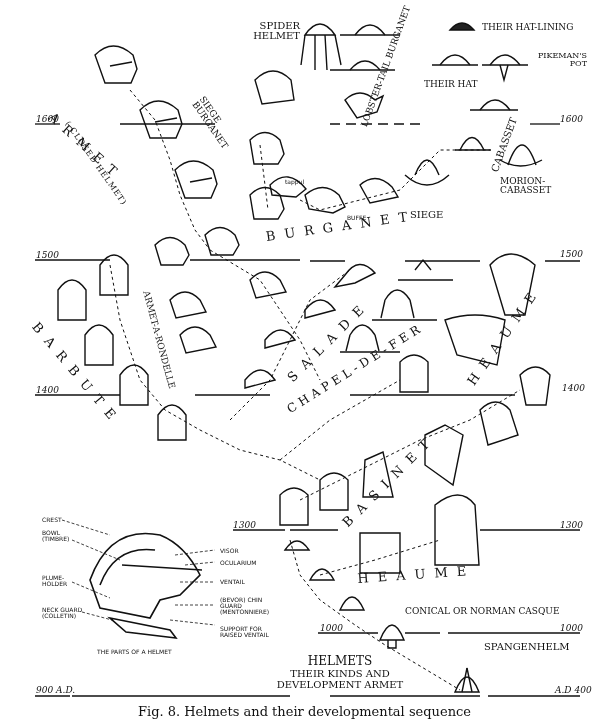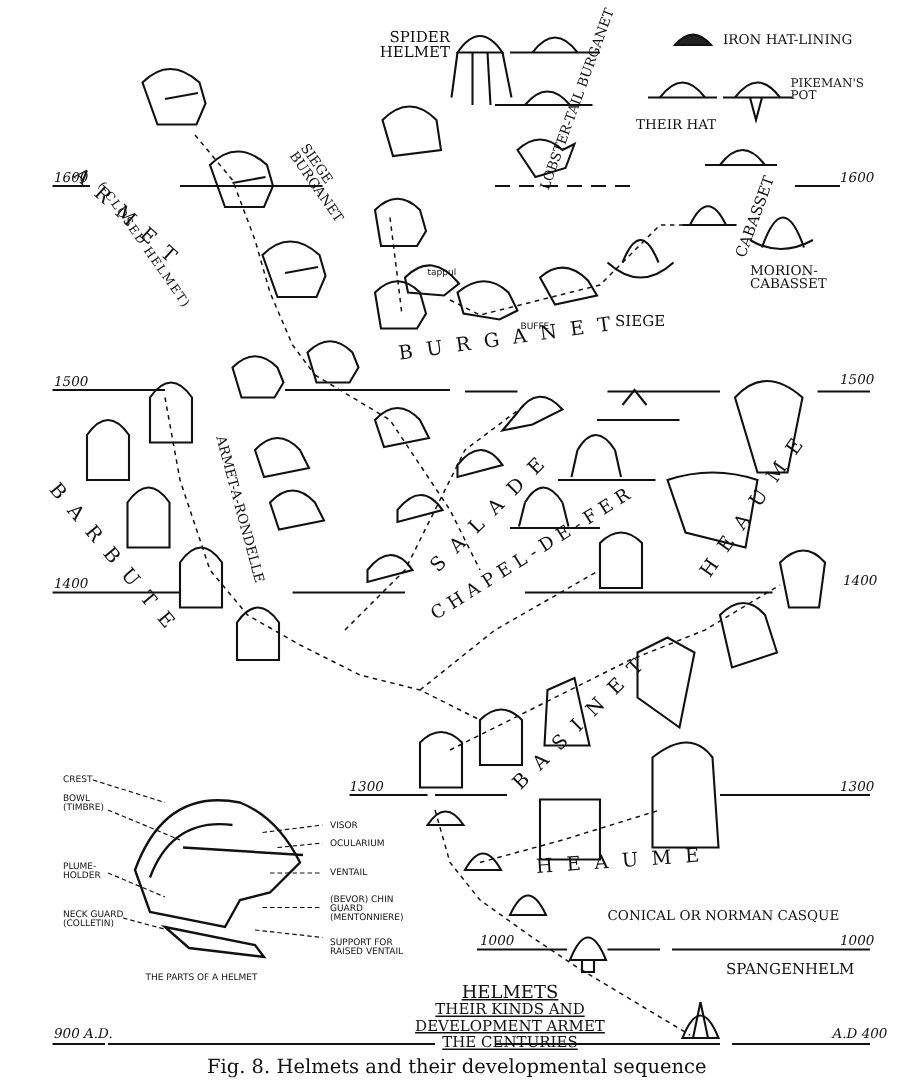--- a/index.html
+++ b/index.html
@@ -4,21 +4,21 @@
 <style>
   html,body{margin:0;padding:0;background:#fff;}
   body{width:609px;height:728px;overflow:hidden;position:relative;font-family:"DejaVu Serif",serif;color:#111;}
   #fig{position:absolute;left:0;top:0;width:609px;height:728px;}
   .lbl{position:absolute;font-family:"DejaVu Serif",serif;color:#111;white-space:nowrap;line-height:1;}
   .big{font-size:13px;letter-spacing:9px;}
   .sm{font-size:9px;}
   .xs{font-size:6px;font-family:"DejaVu Sans",sans-serif;}
   .yr{font-size:9px;font-style:italic;}
   .cap{position:absolute;left:0;width:609px;top:704px;text-align:center;font-size:13px;}
-  .title{position:absolute;left:250px;top:655px;width:180px;text-align:center;font-size:10px;line-height:1.1;text-decoration:underline;}
+  .title{position:absolute;left:250px;top:655px;width:180px;text-align:center;font-size:10px;line-height:1.1;}
   .title .t1{font-size:12px;}
 </style>
 </head>
 <body>
 
 <svg id="fig" viewBox="0 0 609 728" xmlns="http://www.w3.org/2000/svg">
   <g stroke="#111" stroke-width="1.3" fill="none">
 
     <g>
       <line x1="35" y1="124" x2="60" y2="124"></line>
@@ -301,38 +301,37 @@
 <div class="lbl sm" style="left:490px;top:170px;transform:rotate(-70deg);transform-origin:left top;font-size:10px">CABASSET</div>
 <div class="lbl sm" style="left:500px;top:177px;width:80px;white-space:normal;text-align:left">MORION-CABASSET</div>
 <div class="lbl sm" style="left:150px;top:290px;transform:rotate(75deg);transform-origin:left top">ARMET-A-RONDELLE</div>
 <div class="lbl big" style="left:40px;top:320px;transform:rotate(50deg);transform-origin:left top">BARBUTE</div>
 <div class="lbl big" style="left:285px;top:375px;transform:rotate(-45deg);transform-origin:left top">SALADE</div>
 <div class="lbl big" style="left:285px;top:405px;transform:rotate(-32deg);transform-origin:left top;font-size:12px;letter-spacing:4px">CHAPEL-DE-FER</div>
 <div class="lbl big" style="left:465px;top:380px;transform:rotate(-55deg);transform-origin:left top">HEAUME</div>
 <div class="lbl big" style="left:340px;top:520px;transform:rotate(-45deg);transform-origin:left top">BASINET</div>
 <div class="lbl big" style="left:357px;top:572px;transform:rotate(-4deg);transform-origin:left top">HEAUME</div>
 <div class="lbl sm" style="left:250px;top:21px;width:50px;white-space:normal;text-align:right;font-size:10px">SPIDER HELMET</div>
-<div class="lbl sm" style="left:482px;top:23px">IRON HAT-LINING</div>
+<div class="lbl sm" style="left:482px;top:23px">THEIR HAT-LINING</div>
 <div class="lbl sm" style="left:424px;top:80px">THEIR HAT</div>
-<div class="lbl sm" style="left:527px;top:52px;width:60px;white-space:normal;text-align:left;font-size:8px">PIKEMAN'S POT</div>
+<div class="lbl sm" style="left:527px;top:52px;width:60px;white-space:normal;text-align:right;font-size:8px">PIKEMAN'S POT</div>
 <div class="lbl sm" style="left:405px;top:607px">CONICAL OR NORMAN CASQUE</div>
 <div class="lbl sm" style="left:484px;top:642px;font-size:10px">SPANGENHELM</div>
 <div class="lbl xs" style="left:285px;top:179px">tappul</div>
 <div class="lbl xs" style="left:347px;top:215px">BUFFE</div>
 
 <div class="lbl xs" style="left:42px;top:517px">CREST</div>
 <div class="lbl xs" style="left:42px;top:530px;width:35px;white-space:normal">BOWL (TIMBRE)</div>
 <div class="lbl xs" style="left:42px;top:575px;width:35px;white-space:normal">PLUME-HOLDER</div>
 <div class="lbl xs" style="left:42px;top:607px;width:45px;white-space:normal">NECK GUARD (COLLETIN)</div>
 <div class="lbl xs" style="left:220px;top:548px">VISOR</div>
 <div class="lbl xs" style="left:220px;top:560px">OCULARIUM</div>
 <div class="lbl xs" style="left:220px;top:579px">VENTAIL</div>
 <div class="lbl xs" style="left:220px;top:597px;width:55px;white-space:normal">(BEVOR) CHIN GUARD (MENTONNIERE)</div>
 <div class="lbl xs" style="left:220px;top:626px;width:50px;white-space:normal">SUPPORT FOR RAISED VENTAIL</div>
 <div class="lbl xs" style="left:97px;top:649px">THE PARTS OF A HELMET</div>
 
 <div class="title">
   <div class="t1">HELMETS</div>
   <div>THEIR KINDS AND DEVELOPMENT ARMET</div>
-  <div>THE CENTURIES</div>
 </div>
 
 <div class="cap">Fig. 8.  Helmets and their developmental sequence</div>
 
 </body></html>

